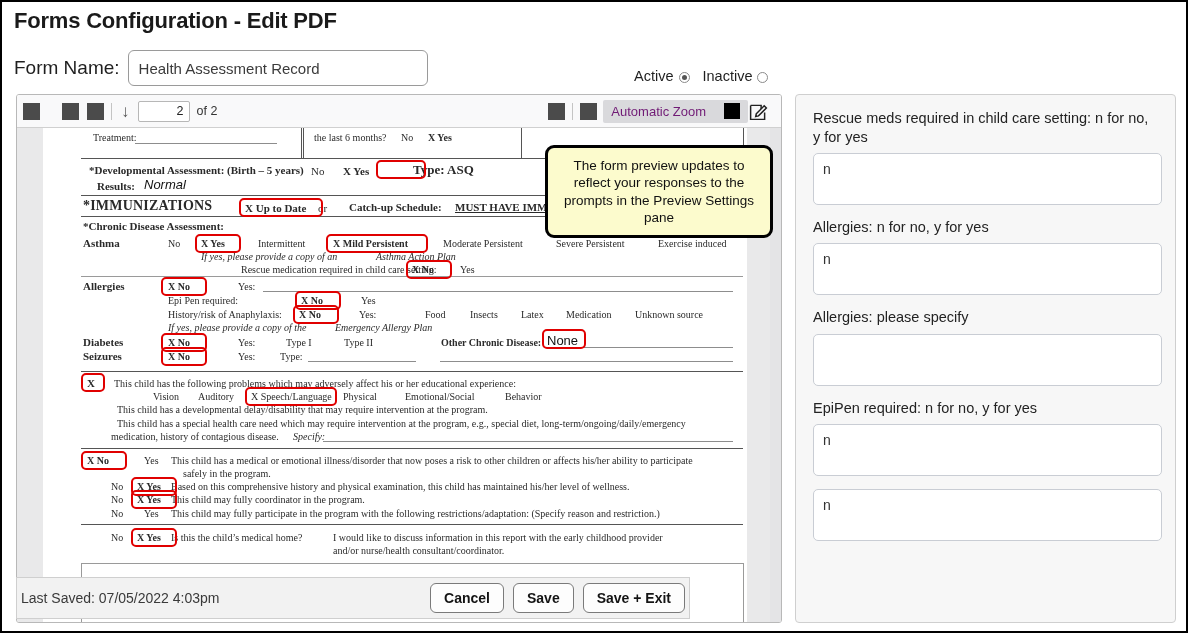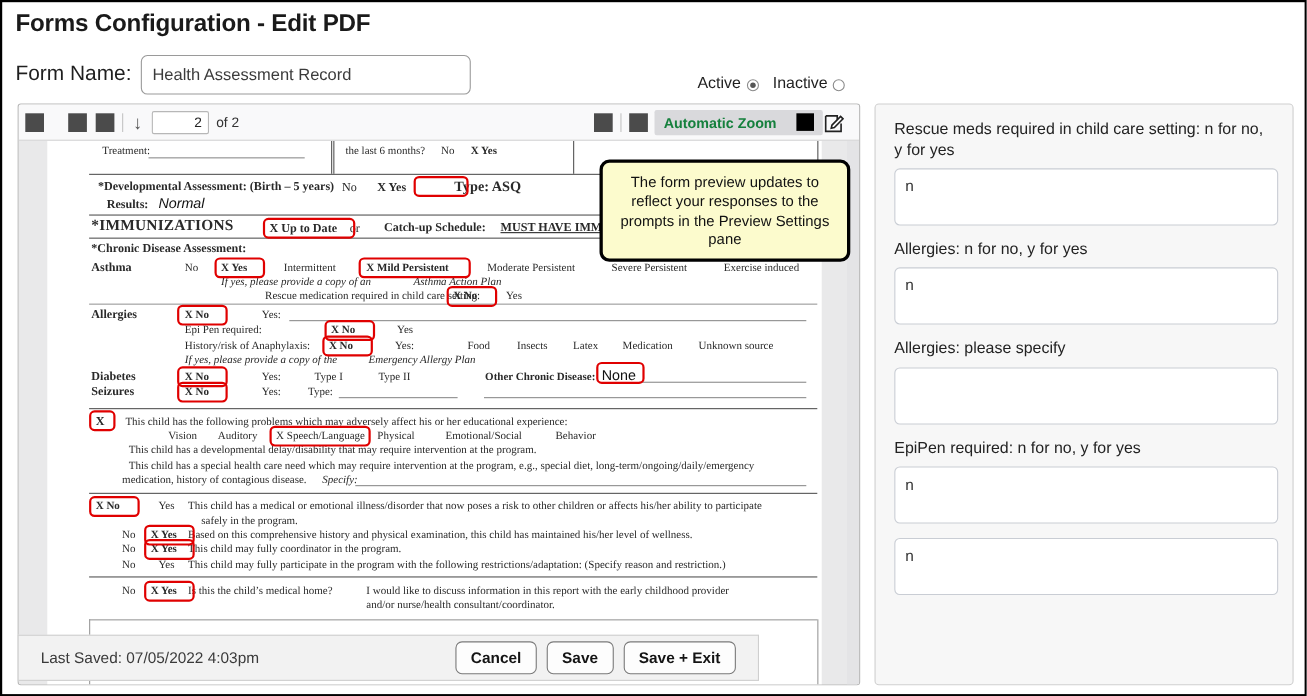--- a/index.html
+++ b/index.html
@@ -127,21 +127,21 @@
     margin-left: 7px;
   }
   .zoomwrap {
     display: flex; align-items: center;
     background: #d9d9dc;
     height: 23px;
     padding: 0 8px;
     border-radius: 2px;
     margin-left: 6px;
   }
-  .zoomwrap .zlabel { font-size: 13px; color: #15803d; font-weight: bold; }
+  .zoomwrap .zlabel { font-size: 13px; color: #701a75; }
   .zoomwrap .zsq { margin-left: 18px; width: 16px; height: 16px; background: #000; }
   .tb-right {
     margin-left: auto;
     display: flex; align-items: center;
     padding-right: 6px;
   }
   .pencil-icon { display: block; }
 
   
   .pdf-stage {
@@ -224,21 +224,21 @@
   }
 
   
   .footer {
     position: absolute;
     left: 14px; bottom: 12px;
     width: 674px; height: 42px;
     background: #f2f2f2;
     border: 1px solid #cfcfcf;
     display: flex; align-items: center;
-    padding: 0 20px;
+    padding: 0 4px;
   }
   .lastsaved {
     font-size: 14px; color: #3a3a3a;
   }
   .footer-btns {
     margin-left: auto;
     display: flex; align-items: center; gap: 9px;
   }
   .btn {
     background: #fdfdfd;

